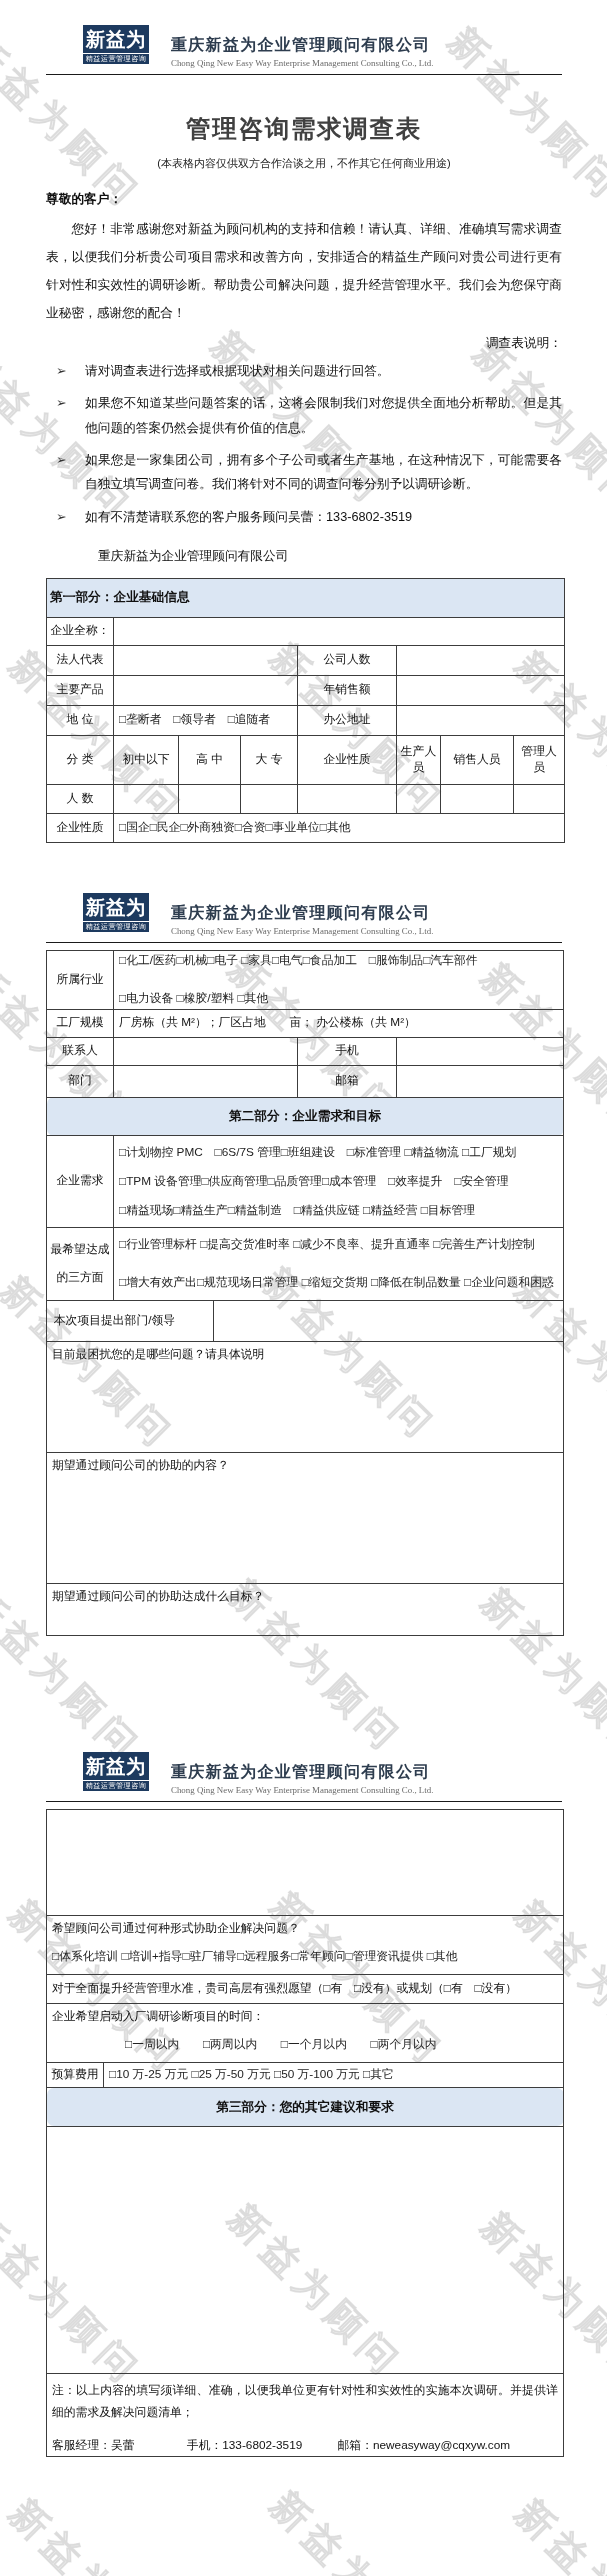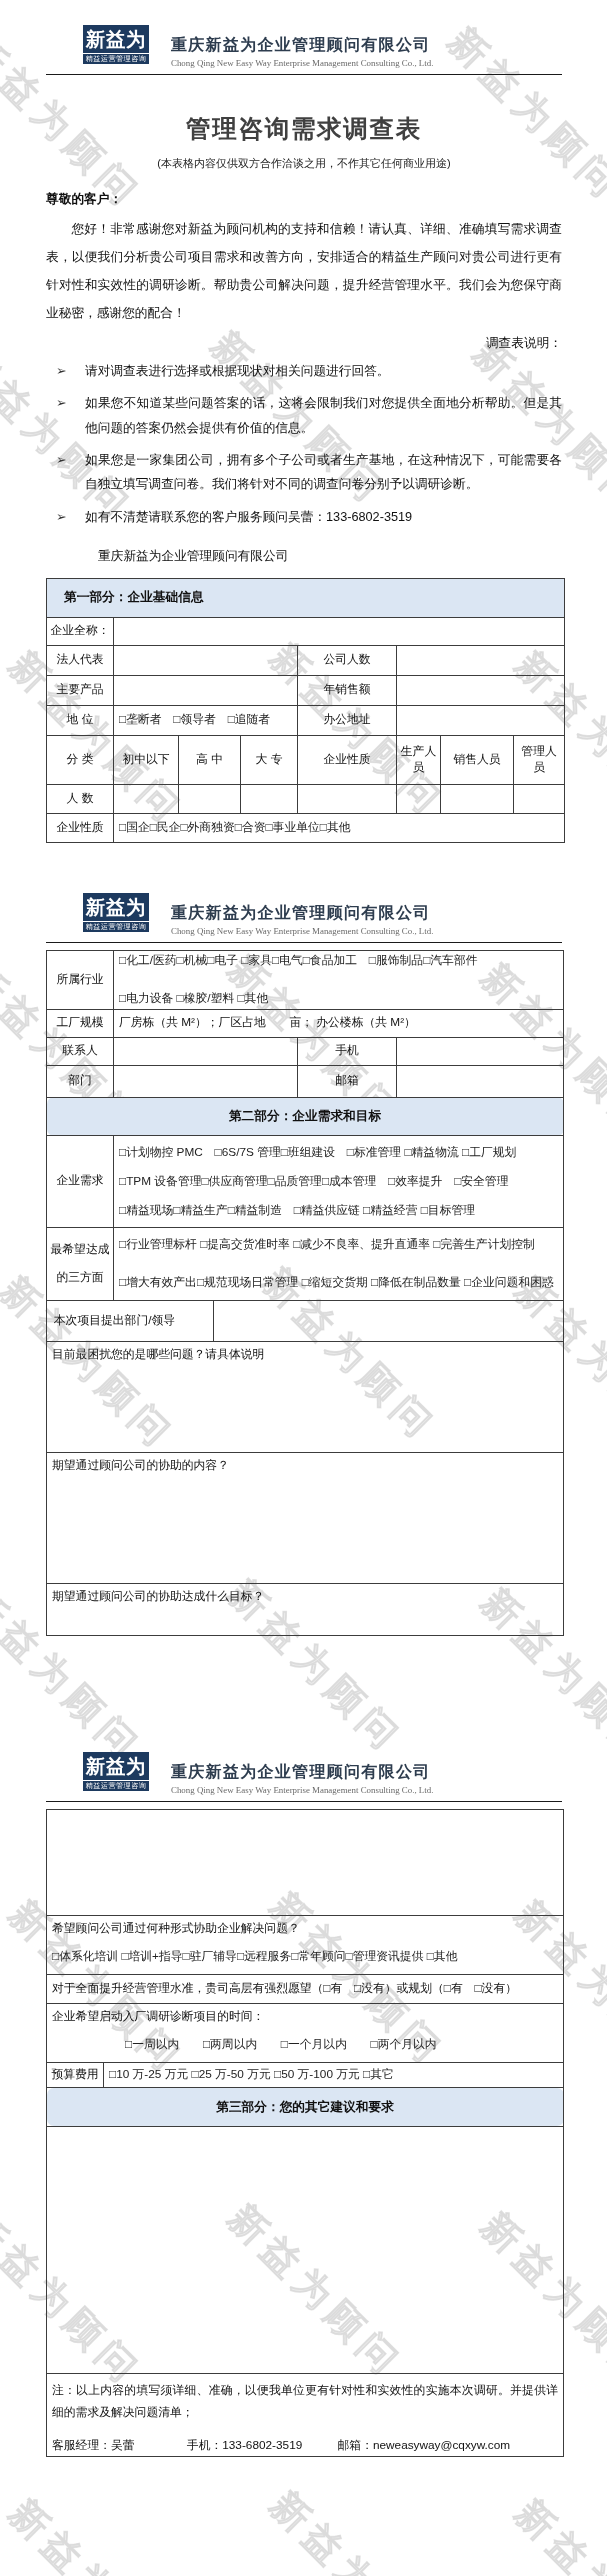--- a/index.html
+++ b/index.html
@@ -43,21 +43,21 @@
   .signoff{font-size:12.7px;margin-top:18.6px;padding-left:52px;color:#111;}
   
   table{border-collapse:collapse;table-layout:fixed;width:516px;
     font-size:11.8px;color:#111;}
   table,td{border:0.8px solid #3c3c3c;}
   table{border:1.7px solid #2a2a2a;}
   td{padding:1.7px 5px;vertical-align:middle;word-break:break-all;}
   td.lbl{text-align:center;padding:1.7px 1.7px;}
   td.top{vertical-align:top;padding-top:5px;}
   tr.sec td{background:#dbe6f3;font-weight:bold;font-size:12.7px;
-    height:34px;padding-left:17px;}
+    height:34px;padding-left:3px;}
   tr.sec.center td{text-align:center;padding-left:5px;border-radius:7px;}
   .opt{color:#222;}
   .line2{margin-top:22px;}
   .chk-line{line-height:29px;}
   .mt{margin-top:11.8px;}
   .contact-row{margin-top:15px;}
   .contact-row span{display:inline-block;}
   .gap1{margin-left:49px;}
   .gap2{margin-left:32px;}
 </style>

